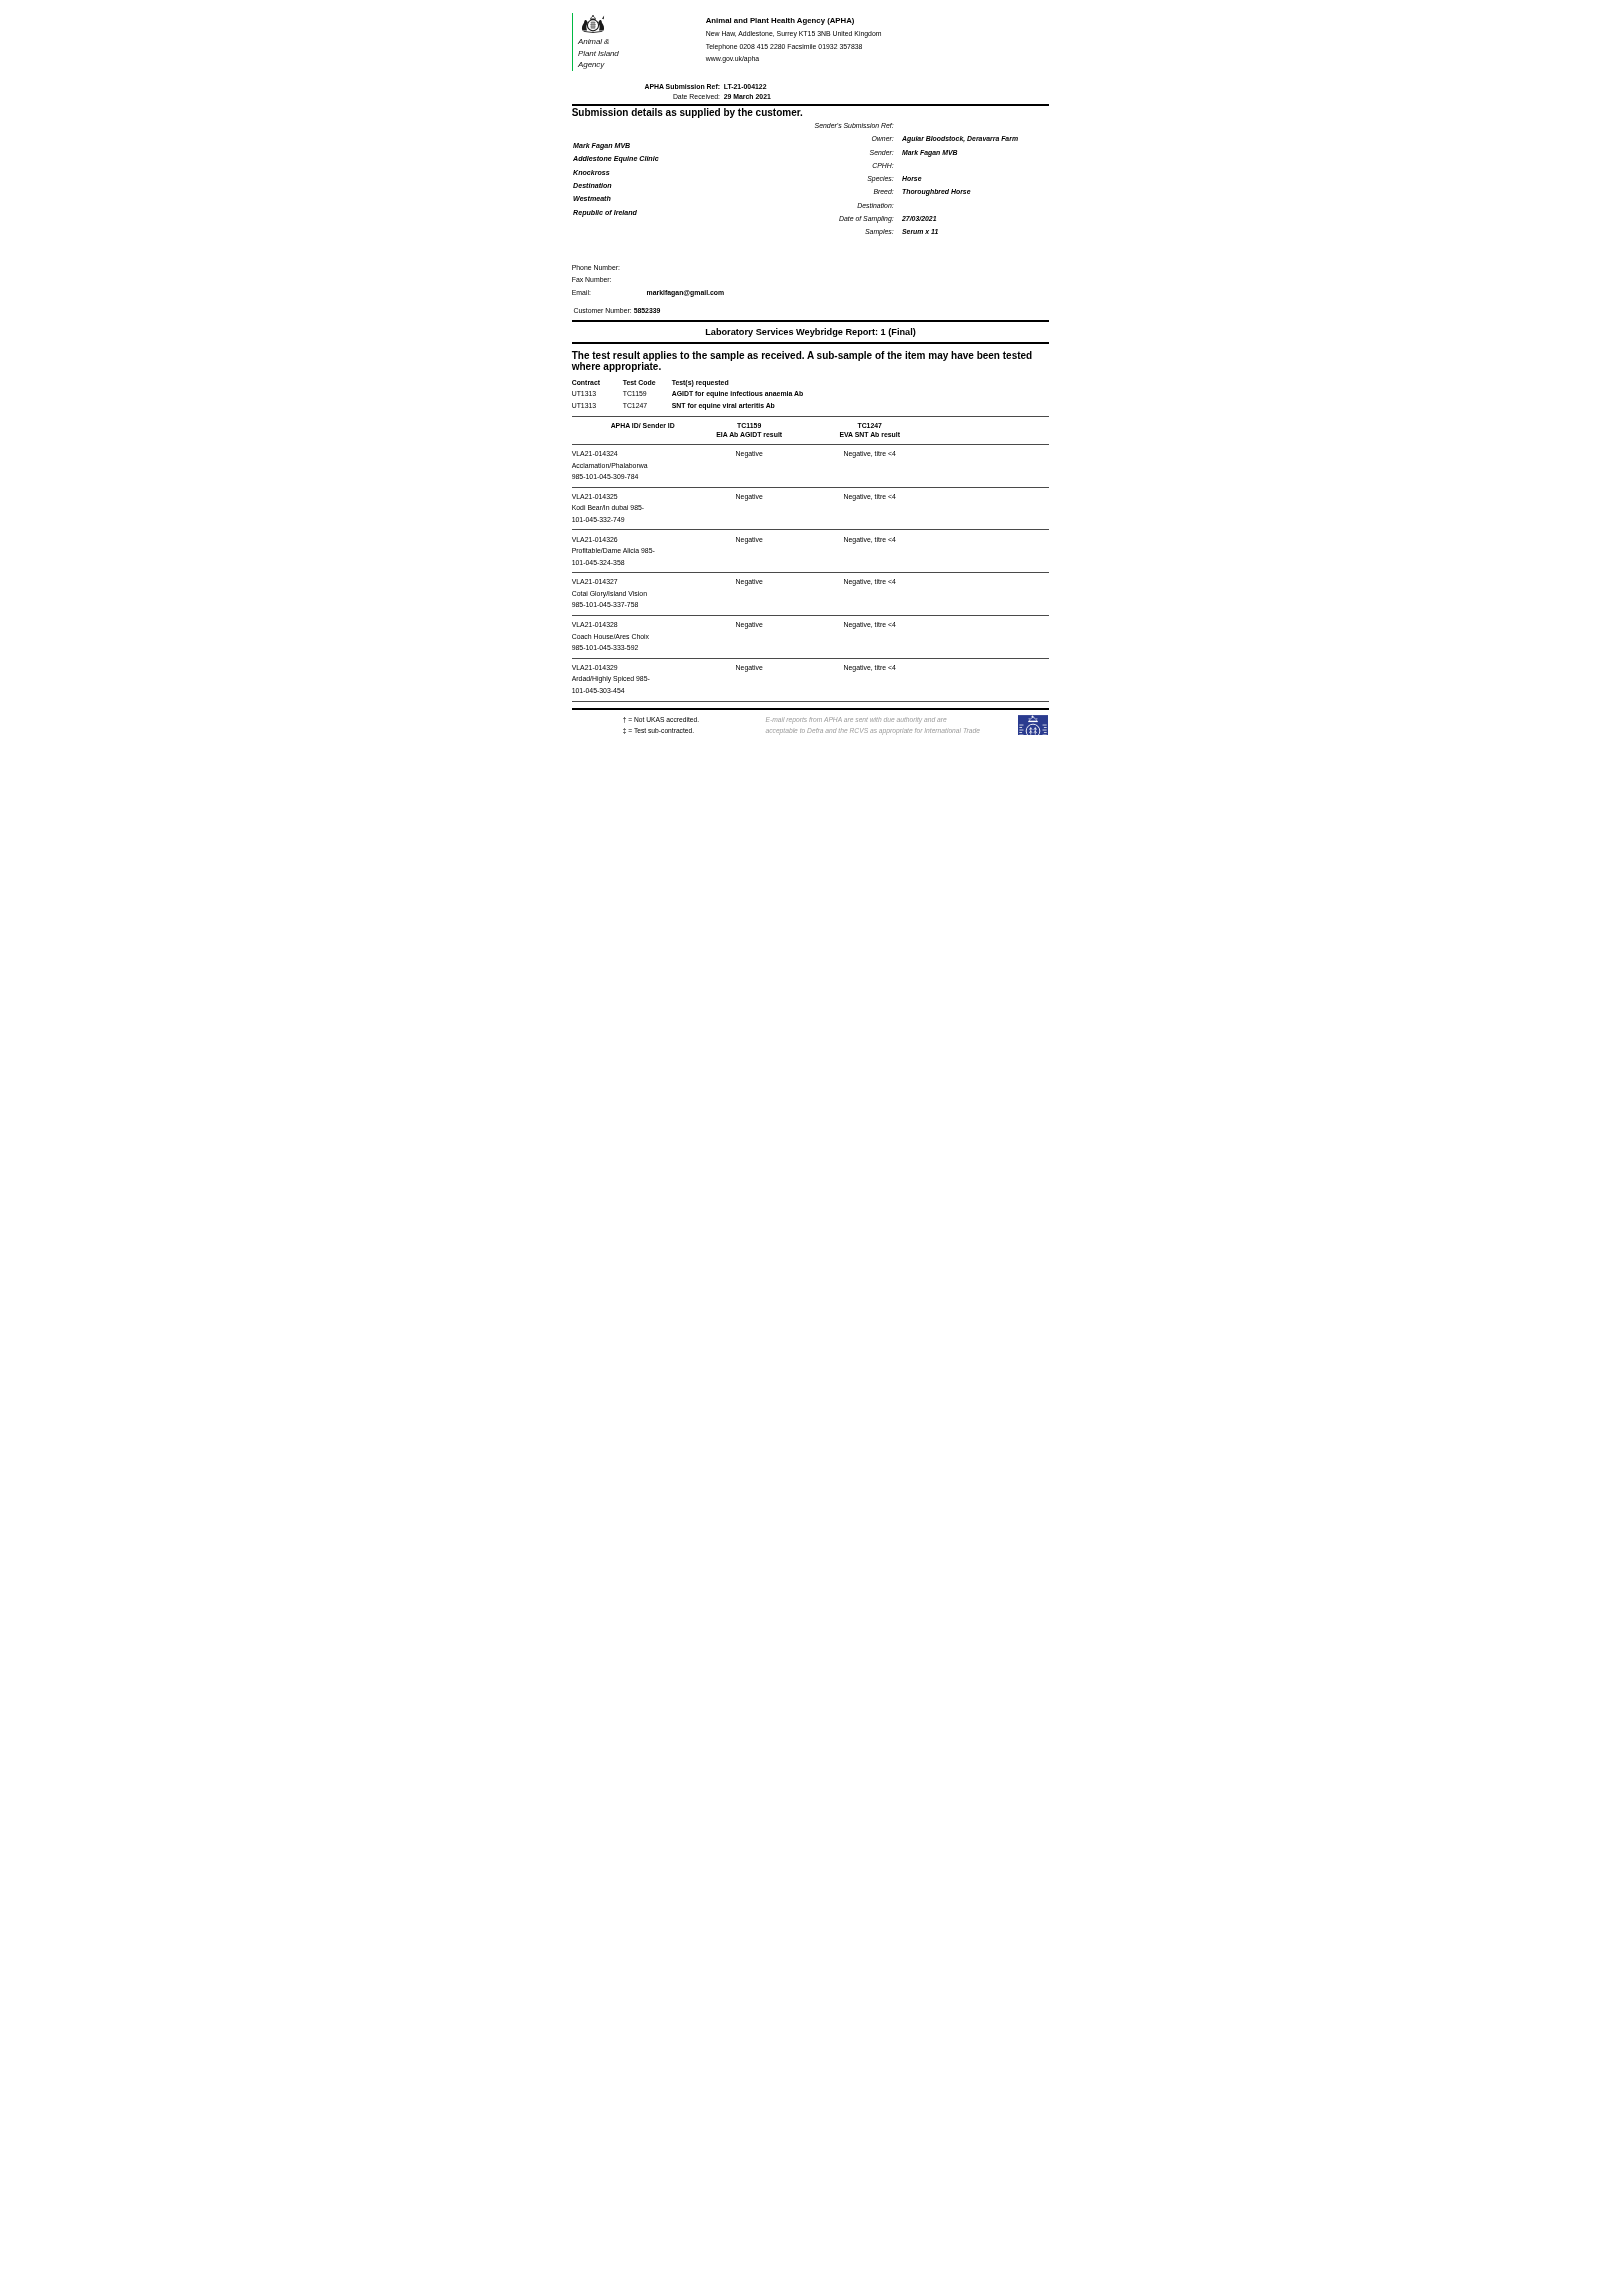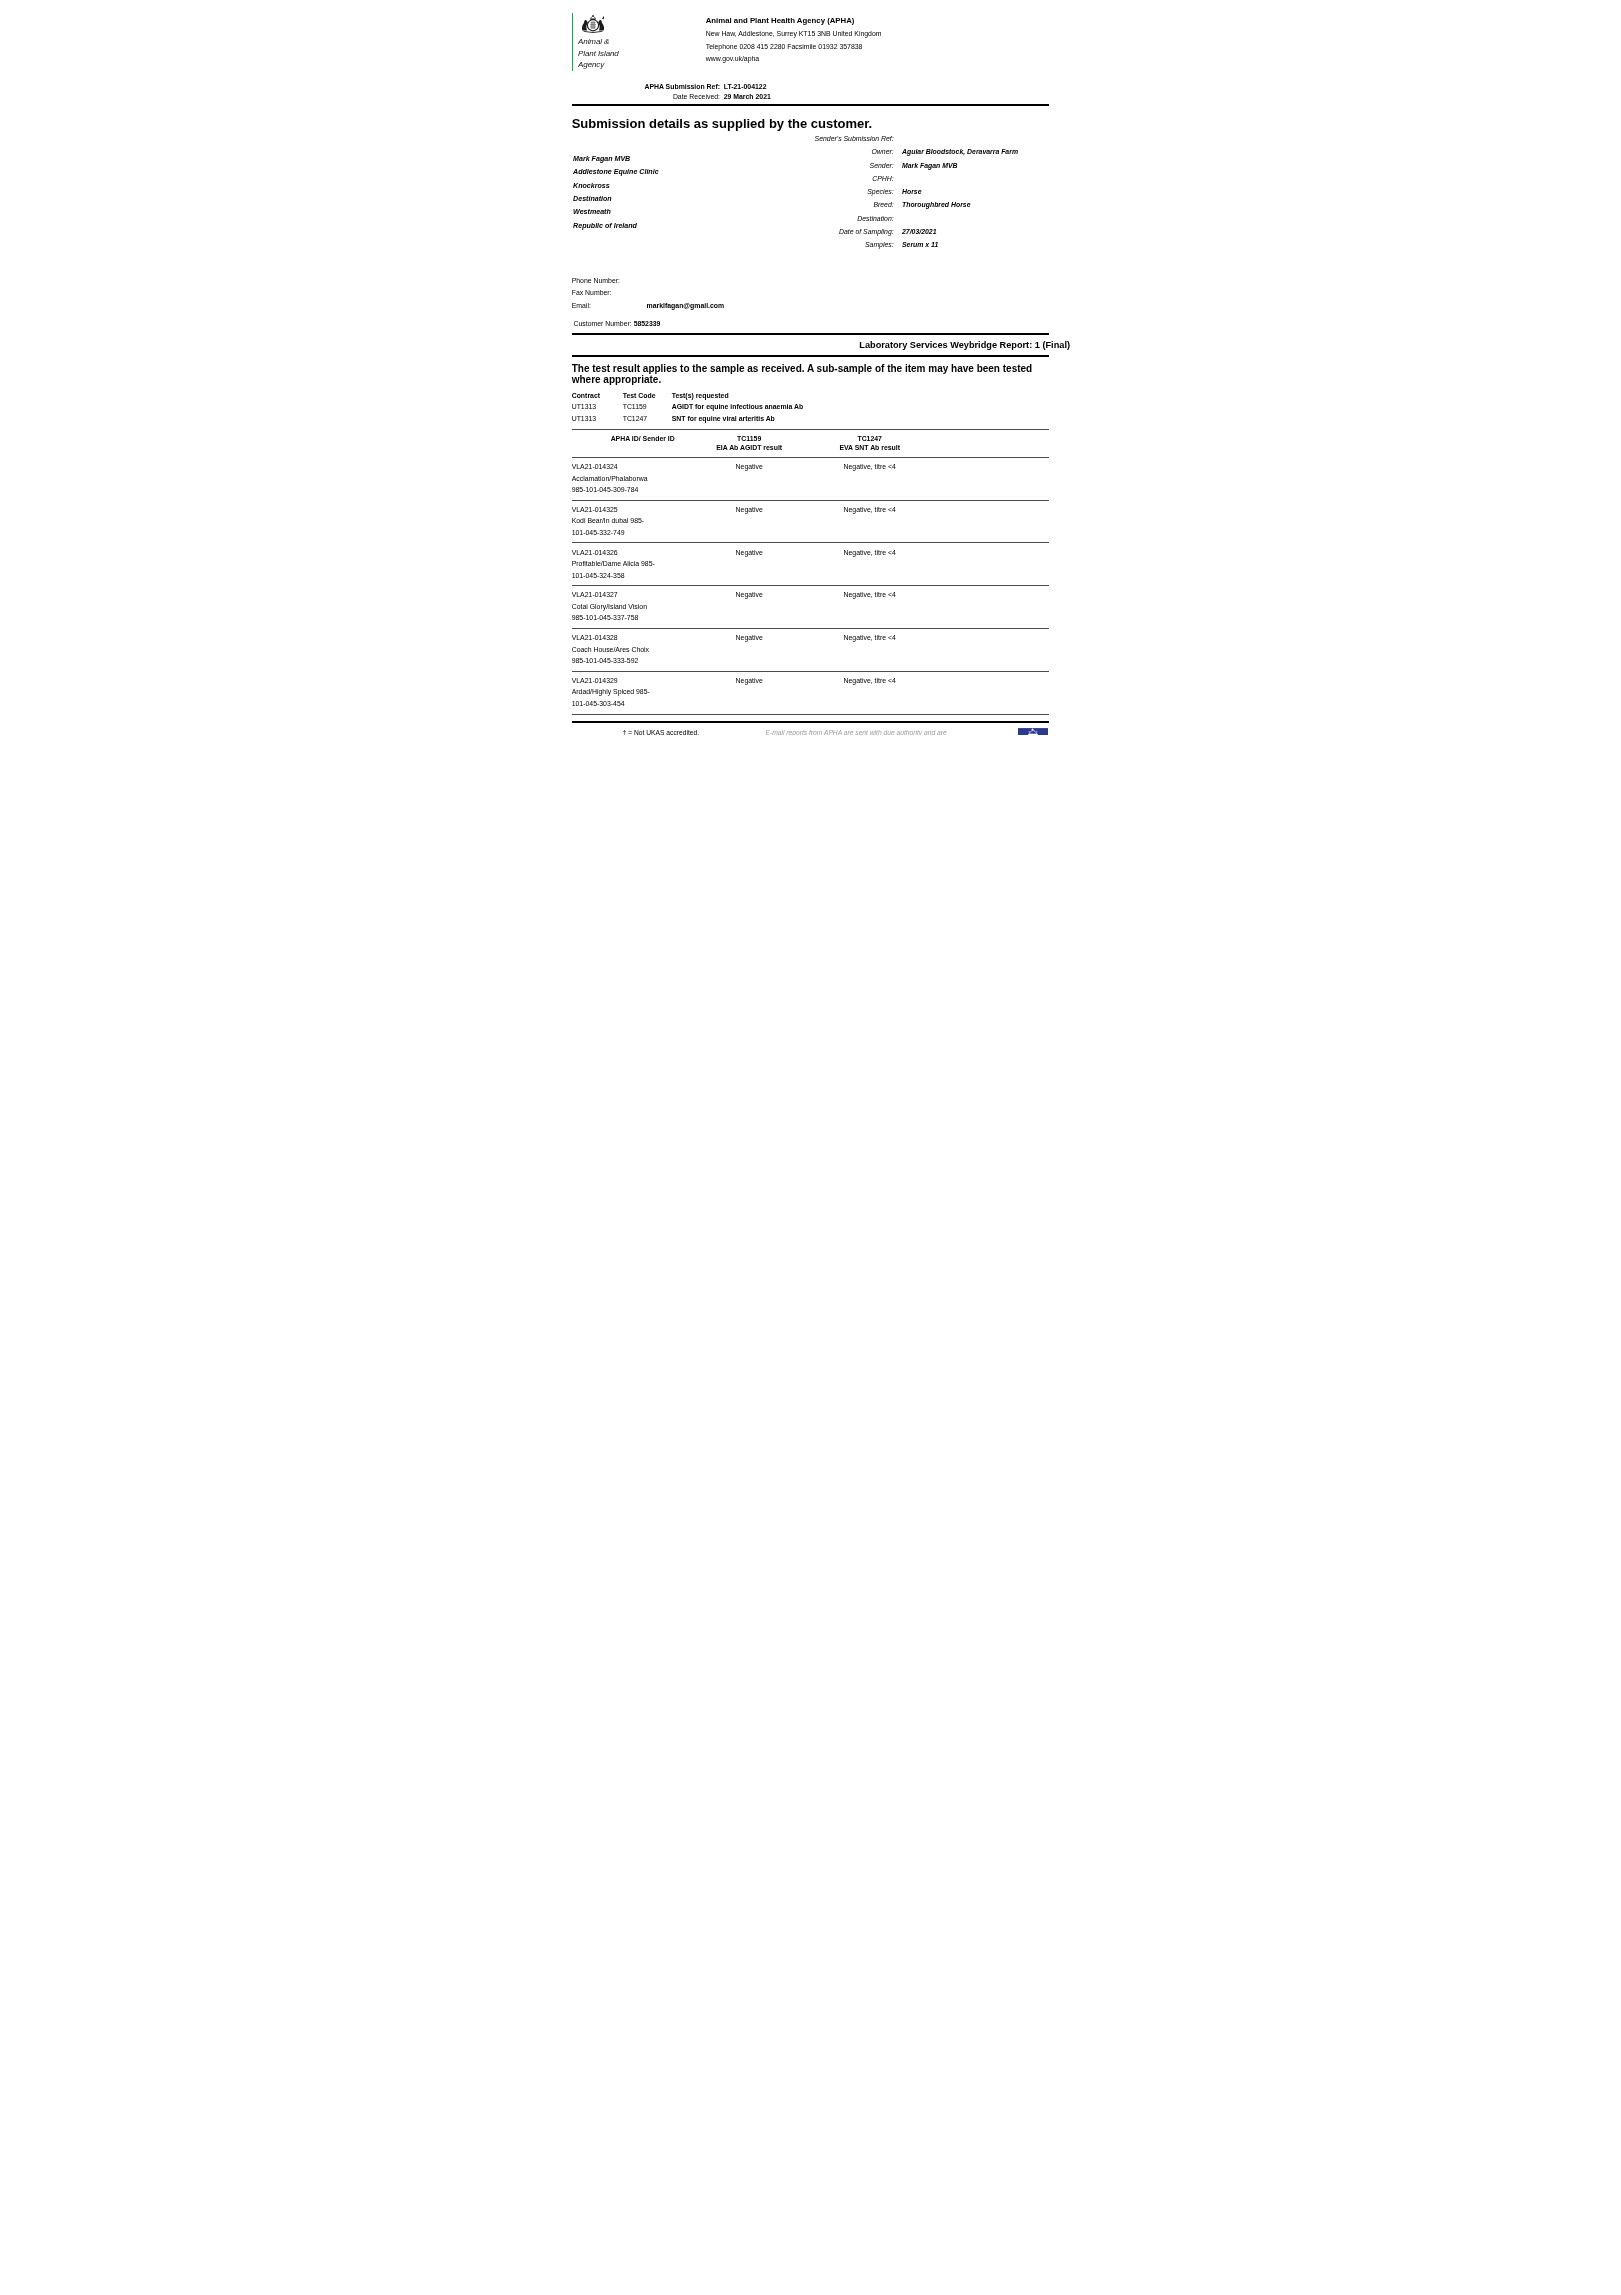--- a/index.html
+++ b/index.html
@@ -21,40 +21,40 @@
   .logo-text { font-size:8px; line-height:11.5px; color:#141414; letter-spacing:-0.1px; margin-top:1.4px; }
   .hdr-right { padding-top:2.8px; }
   .hdr-title { font-size:7.8px; font-weight:bold; margin-bottom:3.7px; }
   .hdr-line  { font-size:6.9px; line-height:12.4px; }
 
   
   .sub-ref { margin-top:12px; display:grid; grid-template-columns:152px auto; row-gap:2.8px; }
   .sub-ref .lbl { text-align:right; padding-right:3.7px; }
   .sub-ref .val { font-weight:bold; }
 
-  .details-heading { font-weight:bold; margin-top:10px; font-size:13px; }
+  .details-heading { font-weight:bold; margin-top:1px; font-size:10px; }
 
   
   .two-col { position:relative; height:143px;font-style:italic; }
   .addr-block { position:absolute; left:1.4px; top:22px; font-weight:bold; font-size:7.1px; line-height:13.3px; }
   .fields { position:absolute; left:138px; top:2.8px; display:grid; grid-template-columns:184px 120px; column-gap:8.3px; row-gap:4.1px; }
   .fields .flbl { text-align:right; line-height:9.2px; }
   .fields .fval { font-weight:bold; line-height:9.2px; }
 
   
   .contact { margin-top:0.9px; }
   .contact .crow { line-height:12.4px; }
   .contact .clbl { display:inline-block; min-width:73px; }
   .contact .cval { font-weight:bold; }
   .customer { margin-top:7.3px; padding-left:1.8px; }
   .customer .cval { font-weight:bold; }
 
   .sep1 { margin-top:6.4px; }
 
-  .report-title { text-align:right; font-size:9.2px; font-weight:bold; padding:5px 0 5.5px 0; }
+  .report-title { text-align:center; font-size:9.2px; font-weight:bold; padding:5px 0 5.5px 0; }
   .statement { font-weight:bold; font-size:10px; margin:5.5px 0 7.3px 0; }
 
   
   .tests { display:grid; grid-template-columns:51px 49px 1fr; row-gap:4.6px; }
   .tests .th { font-weight:bold; }
   .tests .tname { font-weight:bold; }
 
   
   .results { margin-top:7.3px; border-top:0.5px solid #4a4a4a; }
   .rgrid { display:grid; grid-template-columns:142px 71px 170px 1fr; }

